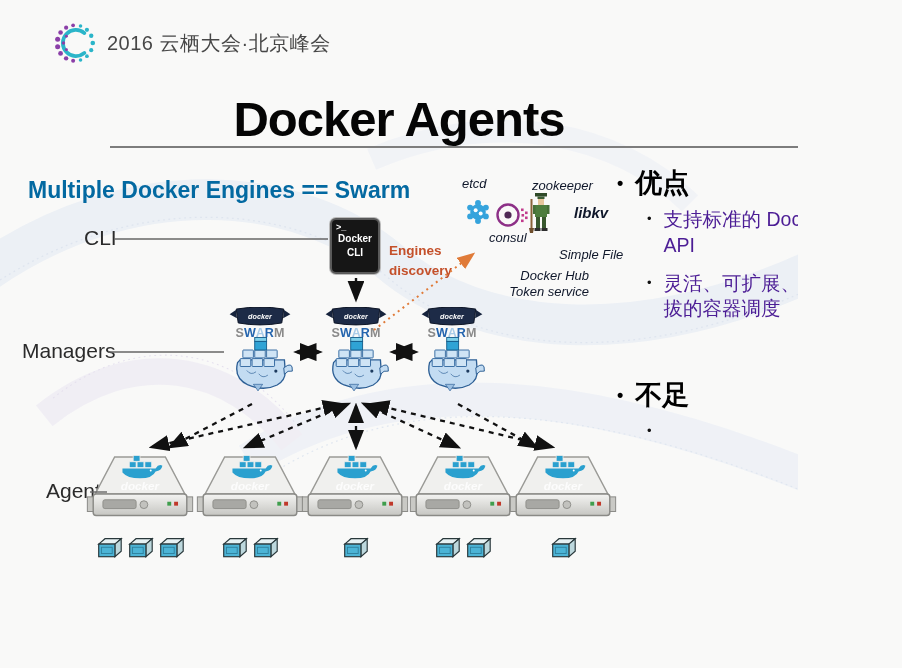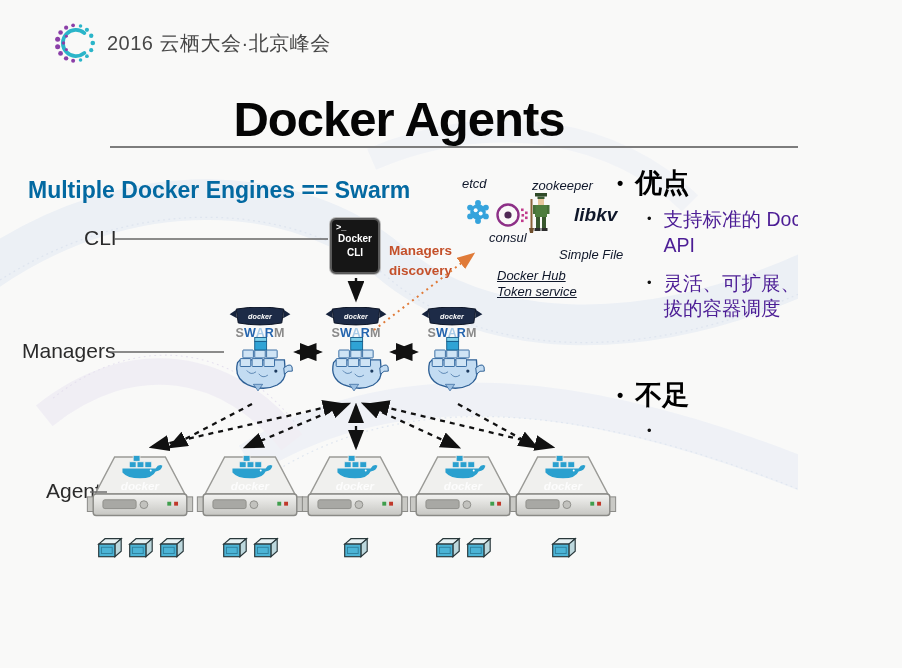--- a/index.html
+++ b/index.html
@@ -29,27 +29,27 @@
   .cli-box{position:absolute;left:330px;top:218px;width:50px;height:56px;background:#161616;
            border:2px solid #5a5a5a;border-radius:6px;box-shadow:0 0 0 1px #bbb;
            color:#fff;box-sizing:border-box;padding:3px 2px;}
   .cli-prompt{font-size:9px;font-weight:bold;line-height:1;margin-left:2px;}
   .cli-line{font-size:10px;font-weight:bold;text-align:center;line-height:1.35;}
   
   .machine-discovery{position:absolute;left:389px;top:241px;width:80px;
       color:#c4502a;font-weight:bold;font-size:13.5px;line-height:1.45;}
   
   .svc-label{position:absolute;font-style:italic;font-size:13px;color:#0f172a;white-space:nowrap;}
-  .svc-label.bold{font-weight:bold;font-size:19px;}
+  .svc-label.bold{font-weight:bold;font-size:15px;}
   .lbl-etcd{left:462px;top:176px;}
   .lbl-zookeeper{left:516px;top:178px;margin-left:16px;}
   .lbl-consul{left:489px;top:230px;}
   .lbl-libkv{left:574px;top:204px;}
   .lbl-simplefile{left:559px;top:247px;}
-  .lbl-dockerhub{left:497px;top:268px;width:92px;text-align:left;white-space:normal;line-height:1.2;text-decoration:underline;}
+  .lbl-dockerhub{left:497px;top:268px;width:92px;text-align:right;white-space:normal;line-height:1.2;}
   .icon-etcd{position:absolute;left:465px;top:199px;width:26px;height:26px;}
   .icon-consul{position:absolute;left:494px;top:200px;width:36px;height:30px;}
   .icon-zk{position:absolute;left:528px;top:192px;width:26px;height:42px;}
   
   .swarm-icon{position:absolute;width:66px;height:106px;top:297px;}
   .swarm-1{left:227px;} .swarm-2{left:323px;} .swarm-3{left:419px;}
   
   .agent{position:absolute;top:453px;width:110px;}
   .agent-1{left:85px;} .agent-2{left:195px;} .agent-3{left:300px;} .agent-4{left:408px;} .agent-5{left:508px;}
   .server-svg{width:110px;height:78px;display:block;}
@@ -239,21 +239,21 @@
     <span class="row-label lbl-cli">CLI</span>
     <span class="row-label lbl-managers">Managers</span>
     <span class="row-label lbl-agents">Agents</span>
 
     <div class="cli-box">
       <div class="cli-prompt">&gt;_</div>
       <div class="cli-line">Docker</div>
       <div class="cli-line">CLI</div>
     </div>
 
-    <div class="machine-discovery">Managers discovery</div>
+    <div class="machine-discovery">Engines discovery</div>
 
     <span class="svc-label lbl-etcd">etcd</span>
     <svg class="icon-etcd" viewBox="0 0 30 30">
         <use href="#sym-etcd"></use>
       </svg>
     <span class="svc-label lbl-zookeeper">zookeeper</span>
     <svg class="icon-zk" viewBox="0 0 26 42">
         <use href="#sym-zookeeper"></use>
       </svg>
     <svg class="icon-consul" viewBox="0 0 36 30">

